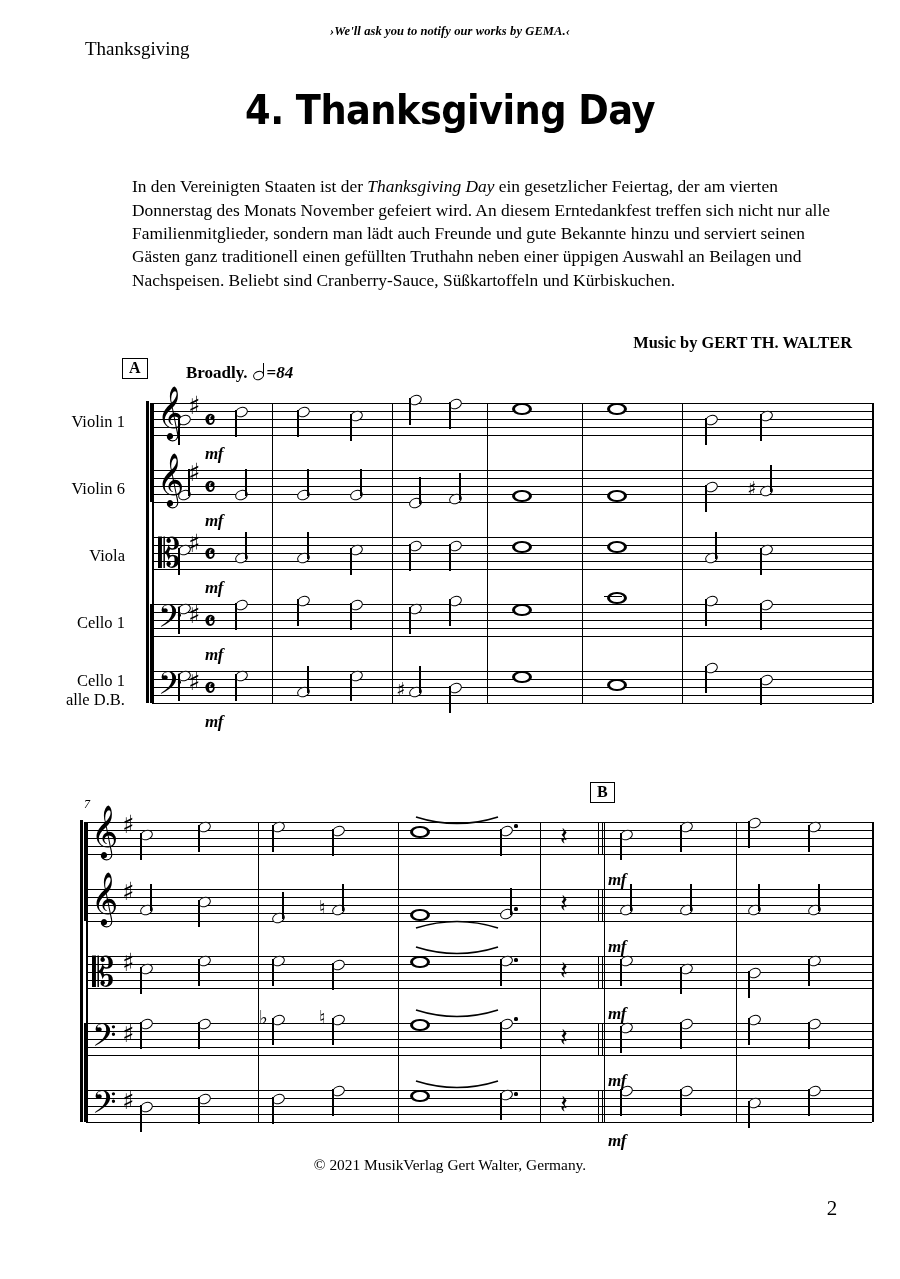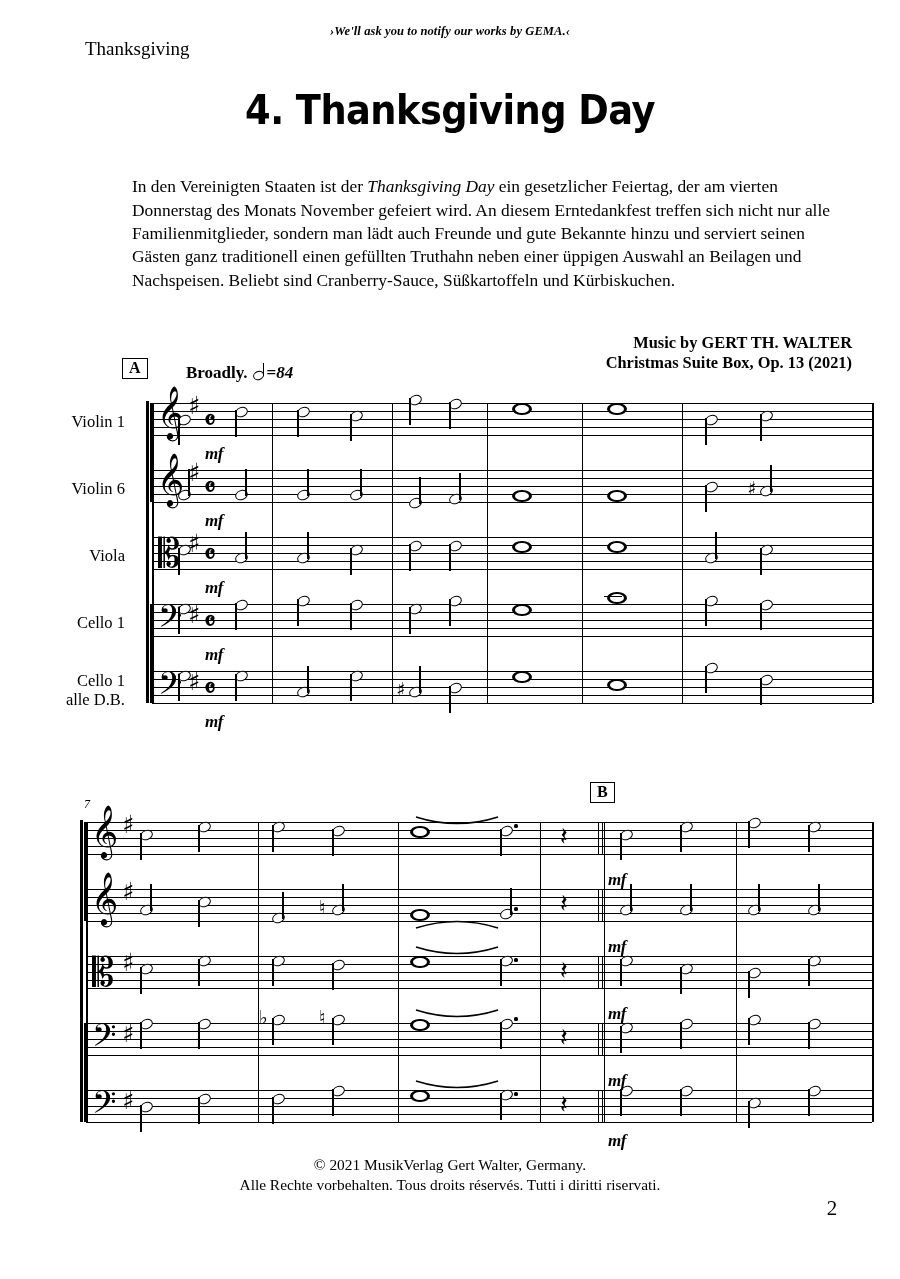--- a/index.html
+++ b/index.html
@@ -124,21 +124,20 @@
 <body>
 
 <div class="abs" id="gema-line">›We'll ask you to notify our works by GEMA.‹</div>
 <div class="abs" id="running-head">Thanksgiving</div>
 <h1 class="abs" id="work-title">4. Thanksgiving Day</h1>
 
 <p class="abs" id="intro"><span>In den Vereinigten Staaten ist der </span><i>Thanksgiving Day</i><span> ein gesetzlicher Feiertag, der am vierten Donnerstag des Monats November gefeiert wird. An diesem Erntedankfest treffen sich nicht nur alle Familienmitglieder, sondern man lädt auch Freunde und gute Bekannte hinzu und serviert seinen Gästen ganz traditionell einen gefüllten Truthahn neben einer üppigen Auswahl an Beilagen und Nachspeisen. Beliebt sind Cranberry-Sauce, Süßkartoffeln und Kürbiskuchen.</span></p>
 
 <div class="abs" id="credits">
   <div>Music by GERT TH. WALTER</div>
-  <div>Christmas Suite Box, Op. 13 (2021)</div>
 </div>
 
 <div class="abs rehearsal" id="rehearsal-a">A</div>
 <div class="abs" id="tempo"><span>Broadly.</span><span class="metro-note"></span><span>=</span><span class="bpm">84</span></div>
 <div class="abs rehearsal" id="rehearsal-b">B</div>
 
 <div class="abs instr" style="top:412px;left:20px;width:105px;">Violin 1</div>
 <div class="abs instr" style="top:479px;left:20px;width:105px;">Violin 6</div>
 <div class="abs instr" style="top:546px;left:20px;width:105px;">Viola</div>
 <div class="abs instr" style="top:613px;left:20px;width:105px;">Cello 1</div>
@@ -508,15 +507,14 @@
     <div class="barline abs" style="left: 598px; top: 956px; height: 33px;"></div>
     <div class="barline abs" style="left: 602px; top: 956px; height: 33px;"></div>
     <div class="barline abs" style="left: 598px; top: 1023px; height: 33px;"></div>
     <div class="barline abs" style="left: 602px; top: 1023px; height: 33px;"></div>
     <div class="barline abs" style="left: 598px; top: 1090px; height: 33px;"></div>
     <div class="barline abs" style="left: 602px; top: 1090px; height: 33px;"></div>
   </div>
 
 <div class="abs" id="footer">
   <div>© 2021 MusikVerlag Gert Walter, Germany.</div>
-  <div>Alle Rechte vorbehalten. Tous droits réservés. Tutti i diritti riservati.</div>
 </div>
 <div class="abs" id="page-number">2</div>
 
 </body></html>

